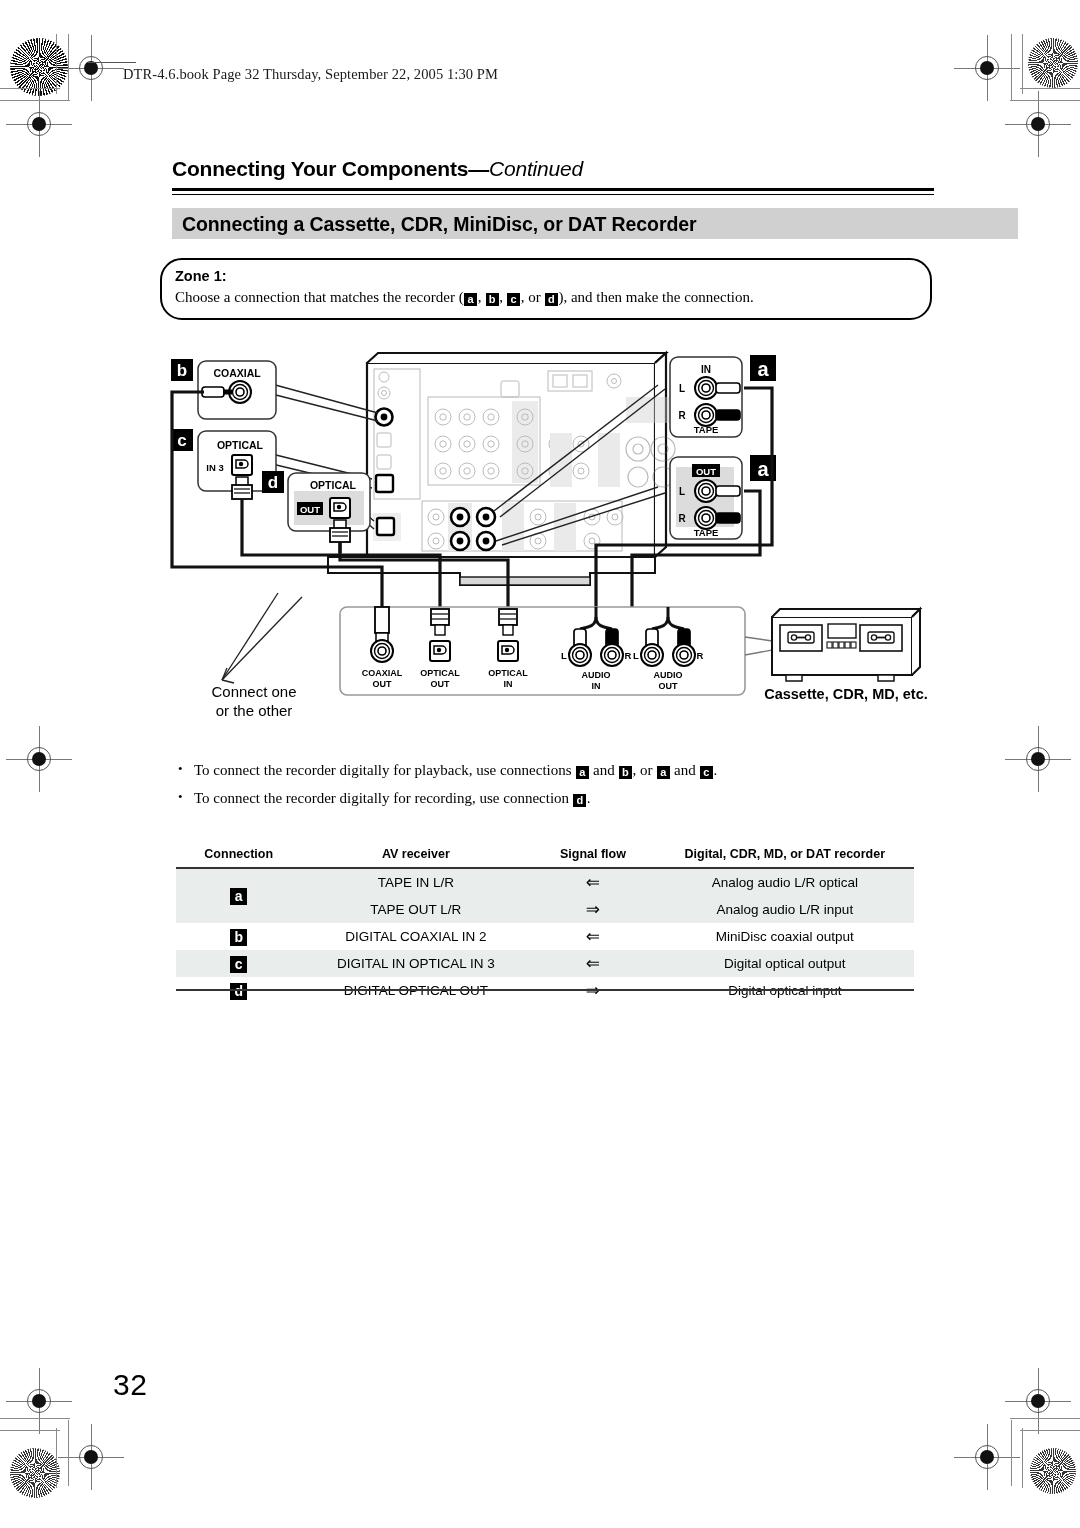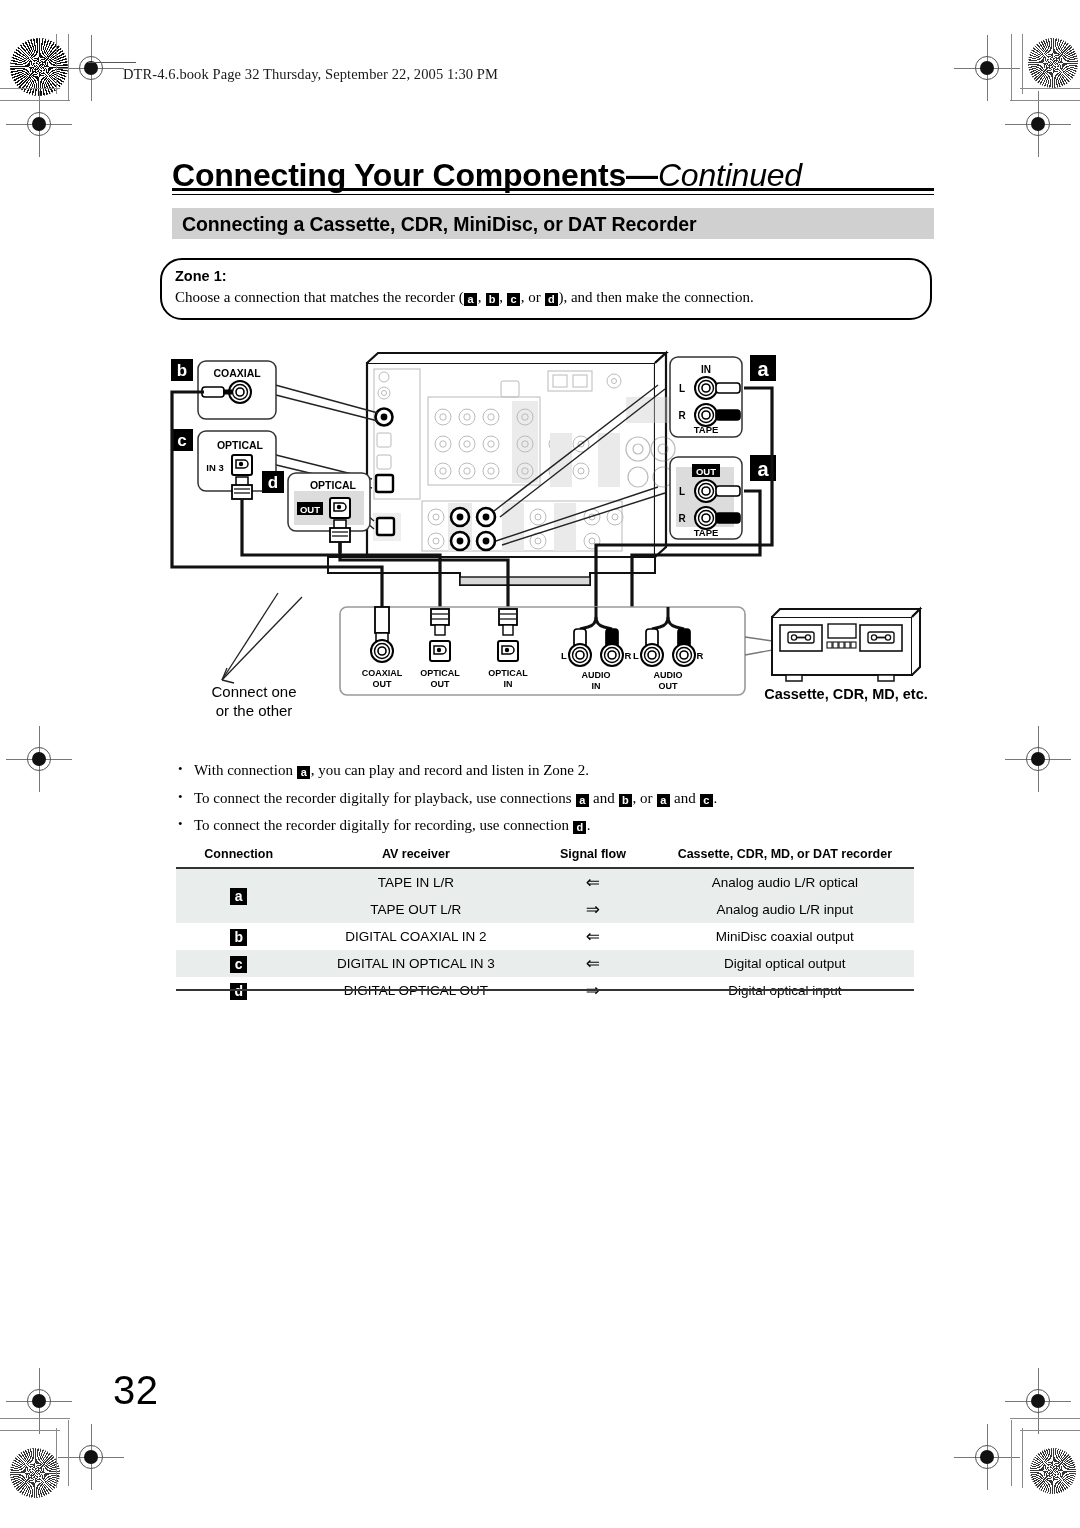--- a/index.html
+++ b/index.html
@@ -18,27 +18,27 @@
     background:#111;border-radius:50%;}
   .regmark .vl{position:absolute;left:18.5px;top:-14px;width:1.3px;height:66px;background:#777;}
   .regmark .hl{position:absolute;top:18.5px;left:-14px;width:66px;height:1.3px;background:#777;}
   .cropline{position:absolute;background:#8a8a8a;}
 
   
   .filehdr{position:absolute;left:123px;top:66px;font-family:"Liberation Serif",serif;
     font-size:14.5px;color:#1a1a1a;white-space:nowrap;letter-spacing:.1px;}
   .hdrline{position:absolute;left:88px;top:62px;width:48px;height:1.2px;background:#555;}
 
-  .chaptitle{position:absolute;left:172px;top:157px;font-size:32px;font-weight:bold;
+  .chaptitle{position:absolute;left:172px;top:157px;font-size:21px;font-weight:bold;
     letter-spacing:-.2px;white-space:nowrap;}
   .chaptitle i{font-weight:normal;font-style:italic;}
   .rule-thick{position:absolute;left:172px;top:188px;width:762px;height:3.4px;background:#000;}
   .rule-thin{position:absolute;left:172px;top:193.5px;width:762px;height:1.1px;background:#000;}
 
-  .secbar{position:absolute;left:172px;top:208px;width:762px;height:31px;background:#d0d0d0;}
+  .secbar{position:absolute;left:172px;top:208px;width:846px;height:31px;background:#d0d0d0;}
   .secbar span{position:absolute;left:10px;top:5px;font-size:19.5px;font-weight:bold;
     letter-spacing:-.1px;white-space:nowrap;}
 
   .stepbox{position:absolute;left:160px;top:258px;width:772px;height:62px;
     border:2.6px solid #000;border-radius:22px;box-sizing:border-box;}
   .steplabel{position:absolute;left:175px;top:268px;font-size:14.5px;font-weight:bold;}
   .steptext{position:absolute;left:175px;top:289px;font-family:"Liberation Serif",serif;
     font-size:15px;white-space:nowrap;}
 
   
@@ -56,21 +56,21 @@
   
   .tbl{position:absolute;left:176px;top:845px;width:738px;border-collapse:collapse;}
   .tbl th{font-size:12.5px;font-weight:bold;padding:2px 0 6px;text-align:center;}
   .tbl td{font-size:13.5px;text-align:center;padding:0;}
   .tbl .hdrrow th{border-bottom:2.2px solid #333;}
   .shade{background:#e9eeec;}
   .tbl .cellpad{padding:3px 0;}
   .tbl .flow{font-size:17px;}
   .lastrule{position:absolute;left:176px;top:989px;width:738px;height:2.2px;background:#333;}
 
-  .pageno{position:absolute;left:113px;top:1368px;font-size:40px;letter-spacing:.5px;}
+  .pageno{position:absolute;left:113px;top:1368px;font-size:30px;letter-spacing:.5px;}
 
   
   #diagram{position:absolute;left:160px;top:345px;width:790px;height:400px;}
   #diagram svg{display:block;}
 </style>
 </head>
 <body>
 
 <div class="starburst abs" style="left:10px;top:38px;width:58px;height:58px;"></div>
 <div class="starburst abs" style="left:1028px;top:38px;width:50px;height:50px;opacity:.85;"></div>
@@ -511,32 +511,31 @@
     <path d="M62,335 L74,338 M62,335 L67,323"></path>
   </g>
 
   <text x="94" y="352" font-family="Liberation Sans, sans-serif" font-size="15" text-anchor="middle" fill="#000" id="cn1">Connect one</text>
   <text x="94" y="371" font-family="Liberation Sans, sans-serif" font-size="15" text-anchor="middle" fill="#000" id="cn2">or the other</text>
   <text x="686" y="354" font-family="Liberation Sans, sans-serif" font-size="14.5" font-weight="bold" text-anchor="middle" fill="#000" id="devlbl">Cassette, CDR, MD, etc.</text>
 </svg>
 </div>
 
 <div class="bullets" id="bullets">
-    <div class="li">With connection <span class="chip">a</span>, you can play and record and listen in Zone 2.</div>
     <div class="li">To connect the recorder digitally for playback, use connections <span class="chip">a</span> and <span class="chip">b</span>, or <span class="chip">a</span> and <span class="chip">c</span>.</div>
     <div class="li">To connect the recorder digitally for recording, use connection <span class="chip">d</span>.</div>
   </div>
 
 <table class="tbl" id="conn-table">
     <thead>
       <tr class="hdrrow">
         <th style="width: 17%;">Connection</th>
         <th style="width: 31%;">AV receiver</th>
         <th style="width: 17%;">Signal flow</th>
-        <th style="width: 35%;">Cassette, CDR, MD, or DAT recorder</th>
+        <th style="width: 35%;">Digital, CDR, MD, or DAT recorder</th>
       </tr>
     </thead>
     <tbody>
       <tr class="shade">
         <td rowspan="2" class="cellpad"><span class="chip lg">a</span></td>
         <td class="cellpad">TAPE IN L/R</td>
         <td class="cellpad flow">⇐</td>
         <td class="cellpad">Analog audio L/R optical</td>
       </tr>
       <tr class="shade">

